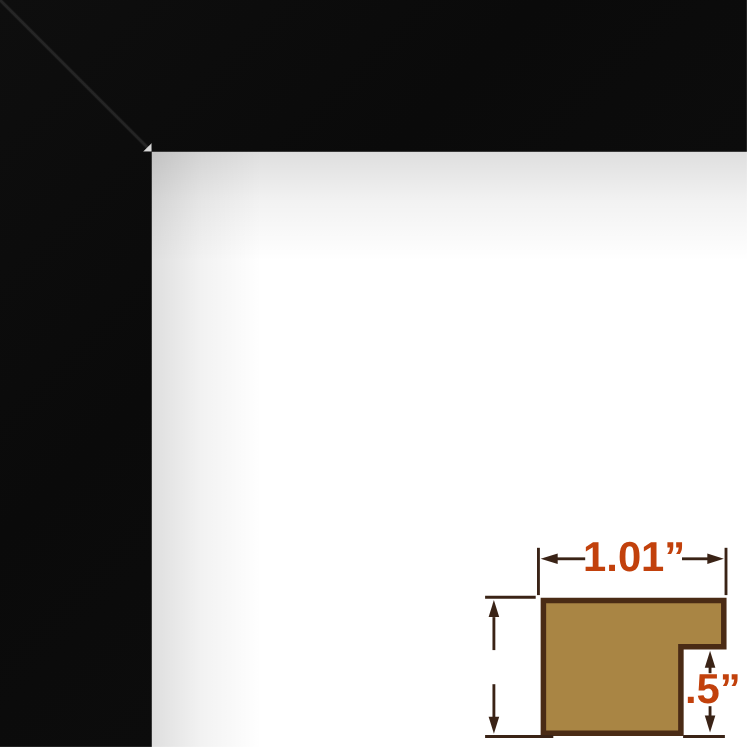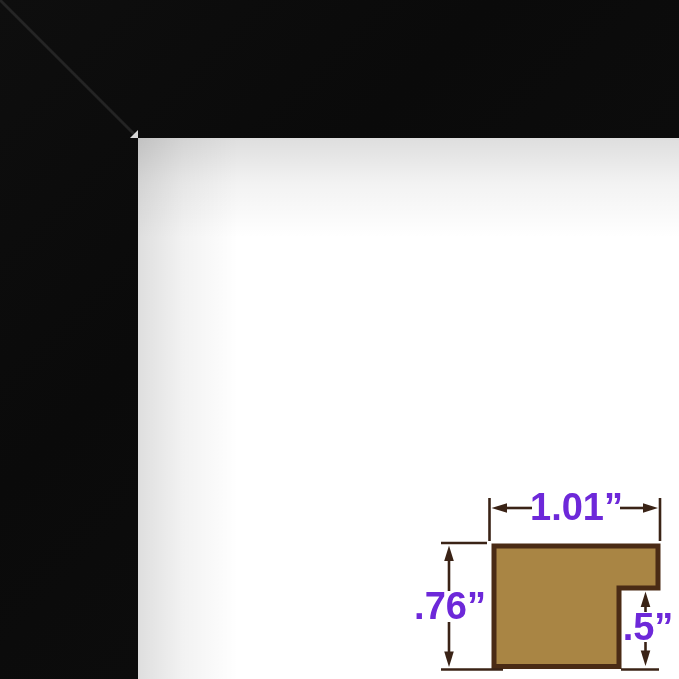--- a/index.html
+++ b/index.html
@@ -37,21 +37,21 @@
   }
   .shadow-v {
     position: absolute; left: 138px; top: 138px; bottom: 0; width: 100px;
     background: linear-gradient(to right, rgba(0,0,0,0.13) 0%, rgba(0,0,0,0.05) 45%, rgba(0,0,0,0) 100%);
   }
   .diagram { position: absolute; left: 0; top: 0; width: 679px; height: 679px; }
   .dim-line { stroke: #3a2316; stroke-width: 2.6; }
   .dim-arrow { fill: #3a2316; stroke: none; }
   .dim-label {
     position: absolute;
-    color: #6d28d9;
+    color: #c2410c;
     font-weight: bold;
     font-size: 38px;
     line-height: 40px;
     text-align: center;
     white-space: nowrap;
   }
   .label-width  { left: 516px; top: 487px; width: 121px; }
   .label-height { left: 400px; top: 586px; width: 100px; }
   .label-rabbet { left: 608px; top: 607px; width: 80px;  }
 </style>
@@ -92,16 +92,15 @@
     <g>
       <line class="dim-line" x1="621" y1="669.5" x2="659" y2="669.5"></line>
       <line class="dim-line" x1="645.5" y1="606" x2="645.5" y2="612"></line>
       <line class="dim-line" x1="645.5" y1="642" x2="645.5" y2="651"></line>
       <polygon class="dim-arrow" points="645.5,591.5 640.7,607 650.3,607"></polygon>
       <polygon class="dim-arrow" points="645.5,666 640.7,650.5 650.3,650.5"></polygon>
     </g>
   </svg>
 
   <div class="dim-label label-width">1.01”</div>
-  <div class="dim-label label-height">.76”</div>
   <div class="dim-label label-rabbet">.5”</div>
 
 </div>
 
 </body></html>

